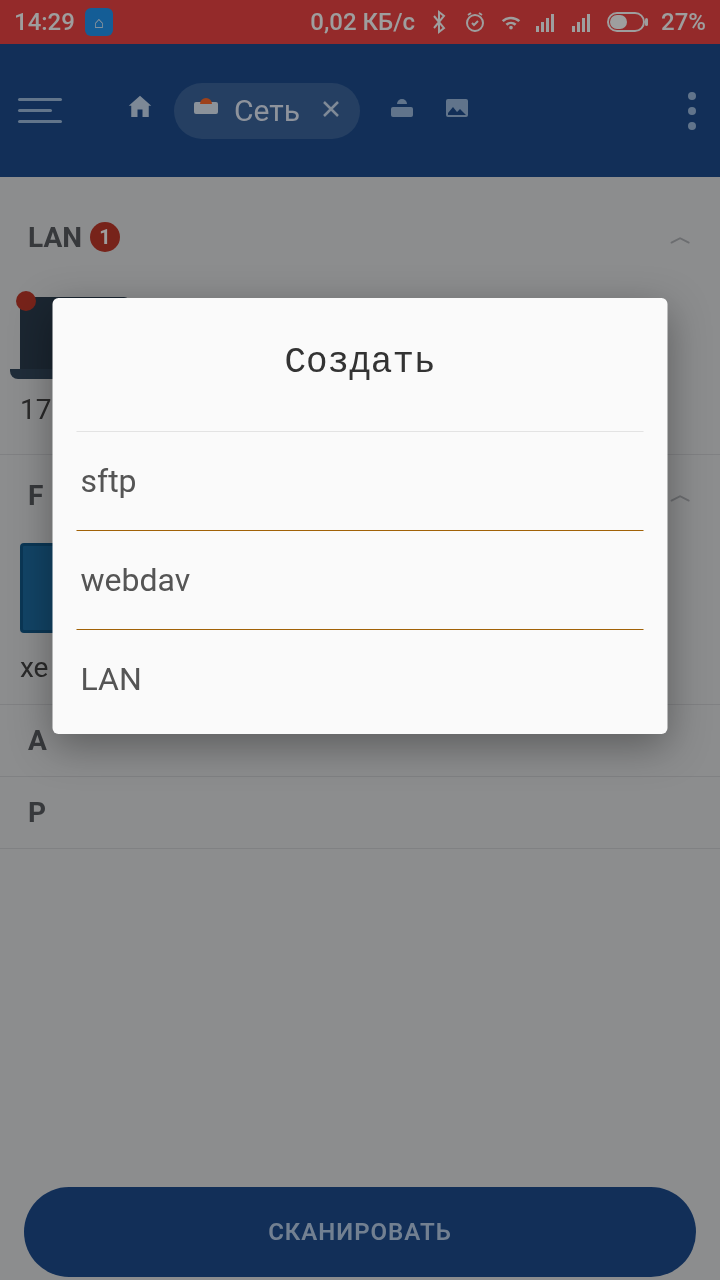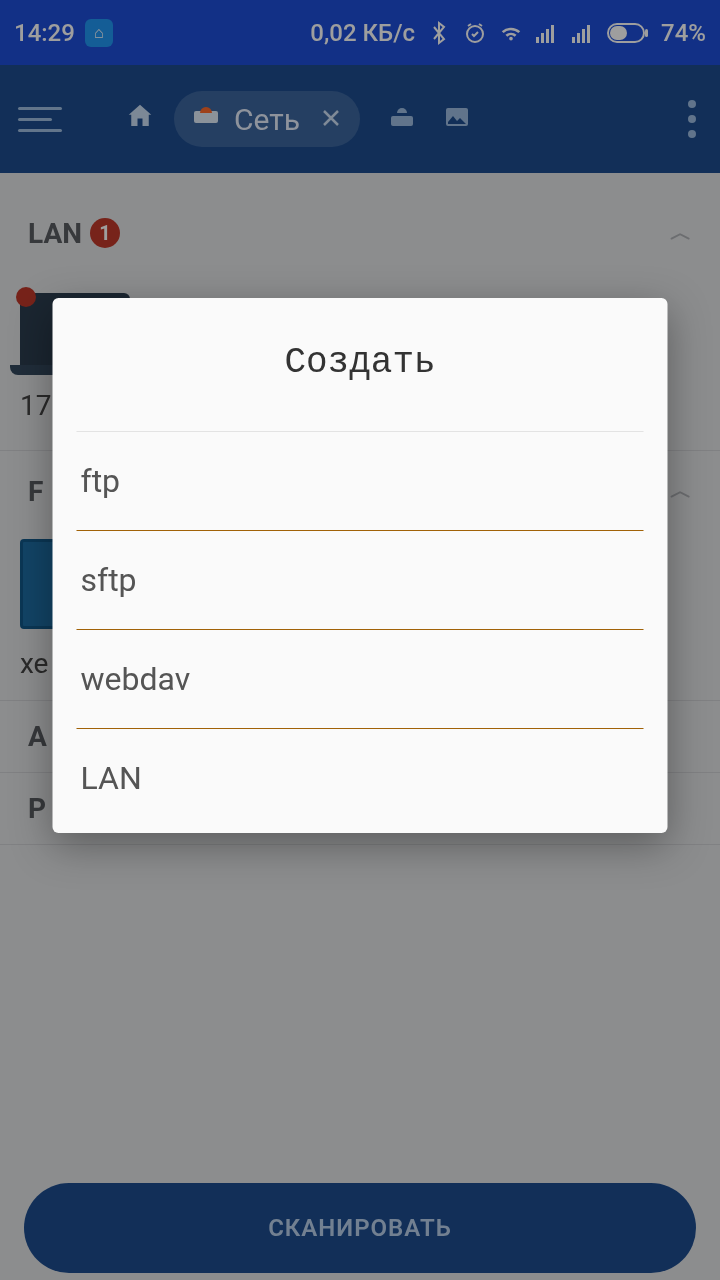--- a/index.html
+++ b/index.html
@@ -1,40 +1,40 @@
 <!DOCTYPE html>
 <html><head>
 <meta charset="utf-8">
 <style>
   * { box-sizing: border-box; margin: 0; padding: 0; }
   html, body { width: 720px; height: 1280px; overflow: hidden; font-family: -apple-system, Roboto, Arial, sans-serif; }
   body { background: #e3e4e6; position: relative; }
 
   
   .status-bar {
-    height: 65px;
-    background: #1d4ed8;
+    height: 44px;
+    background: #ef4444;
     color: #fff;
     display: flex;
     align-items: center;
     padding: 0 14px;
     font-size: 24px;
     font-weight: 500;
   }
   .status-left { display: flex; align-items: center; gap: 10px; }
   .status-right { margin-left: auto; display: flex; align-items: center; gap: 12px; text-align: right; }
   .app-indicator {
     width: 28px; height: 28px; background: #2196f3; border-radius: 6px;
     display:flex; align-items:center; justify-content:center; font-size:16px; font-weight:700;
   }
   .sb-icon { width: 24px; height: 24px; display:inline-flex; align-items:center; justify-content:center; }
 
   
   .app-bar {
-    height: 108px;
+    height: 133px;
     background: #1d4d8f;
     display: flex;
     align-items: center;
     padding: 0 18px;
     gap: 19px;
   }
   .hamburger { width: 44px; height: 44px; display:flex; flex-direction:column; justify-content:center; gap:8px; }
   .hamburger span { height:3px; background:#9fbde0; border-radius:2px; }
   .hamburger span:nth-child(1){ width:44px; }
   .hamburger span:nth-child(2){ width:34px; }
@@ -143,21 +143,21 @@
           <rect x="15" y="2" width="3" height="18"></rect>
         </svg>
     </span>
     <span class="sb-icon" style="width:42px">
       <svg width="42" height="20" viewBox="0 0 42 20" fill="none">
           <rect x="1" y="1" width="36" height="18" rx="9" stroke="#fff" stroke-width="2"></rect>
           <rect x="3" y="3" width="17" height="14" rx="7" fill="#fff"></rect>
           <rect x="38" y="6" width="3" height="8" rx="1.5" fill="#fff"></rect>
         </svg>
     </span>
-    <span>74%</span>
+    <span>27%</span>
   </div>
 </div>
 
 <div class="app-bar">
   <div class="hamburger">
       <span></span>
       <span></span>
       <span></span>
     </div>
   <span class="home-icn">
@@ -230,18 +230,17 @@
   <div class="scan-btn">
     <span>СКАНИРОВАТЬ</span>
   </div>
 </div>
 
 <div class="scrim"></div>
 
 <div class="dialog">
   <div class="dialog-title">Создать</div>
   <div class="dialog-list">
-    <div class="dialog-item">ftp</div>
     <div class="dialog-item">sftp</div>
     <div class="dialog-item">webdav</div>
     <div class="dialog-item">LAN</div>
   </div>
 </div>
 
 </body></html>

